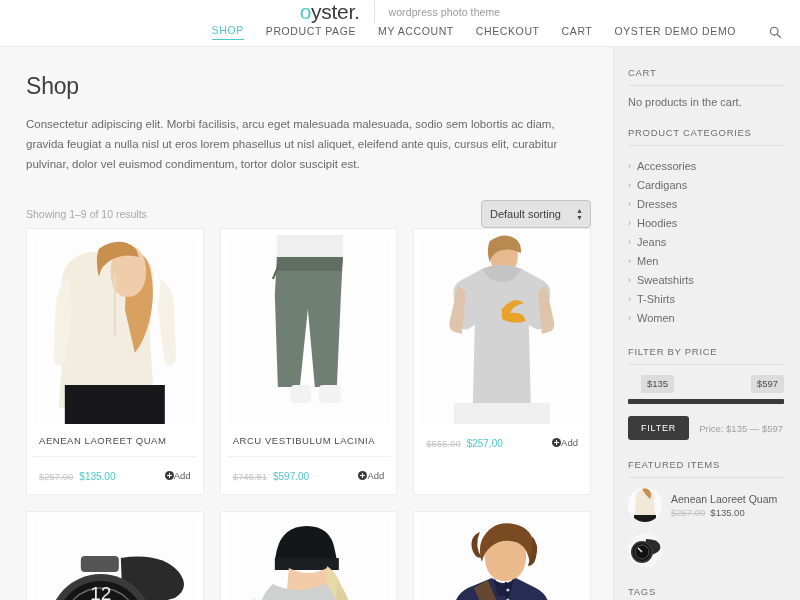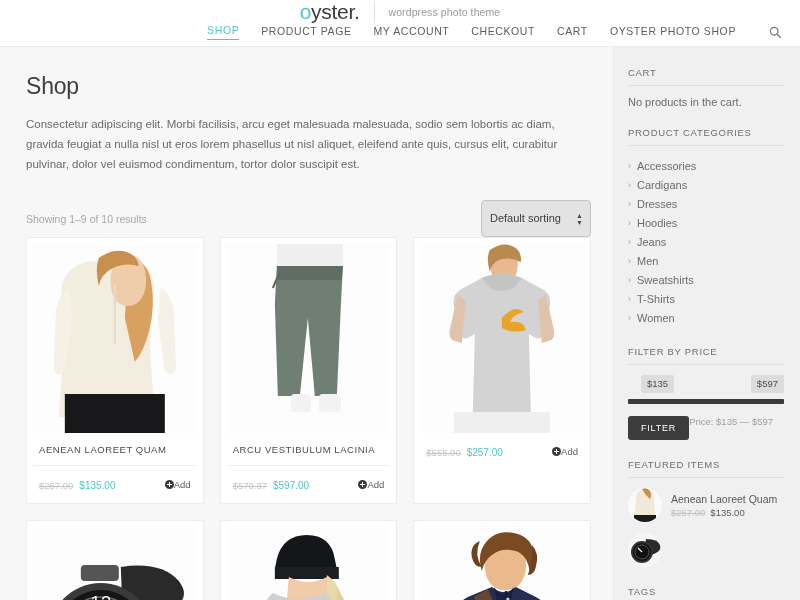--- a/index.html
+++ b/index.html
@@ -104,21 +104,21 @@
     appearance: none;
     -webkit-appearance: none;
     background: #e3e3e3;
     border: 1px solid #c4c4c4;
     border-radius: 4px;
     font-family: "Liberation Sans", sans-serif;
     font-size: 11px;
     color: #3d3d3d;
     padding: 4px 26px 5px 8px;
     width: 110px;
-    height: 37px;
+    height: 28px;
     cursor: pointer;
   }
   .select-wrap { position: relative; display: inline-block; }
   .select-arrows {
     position: absolute;
     right: 8px; top: 50%;
     transform: translateY(-50%);
     font-size: 7px;
     line-height: 7px;
     color: #4a4a4a;
@@ -221,21 +221,21 @@
     top: 0;
   }
   .price-bubble.left { left: 13px; }
   .price-bubble.right { right: 0; }
   .slider-track {
     height: 5px;
     background: #3a3a3a;
     border-radius: 1px;
     margin-bottom: 12px;
   }
-  .filter-row { display: flex; align-items: flex-start; }
+  .filter-row { display: flex; align-items: center; gap: 10px; }
   .filter-btn {
     background: #3c3c3c;
     color: #fff;
     font-size: 9px;
     letter-spacing: 0.8px;
     border: none;
     border-radius: 3px;
     padding: 7px 13px;
     cursor: pointer;
     font-family: "Liberation Sans", sans-serif;
@@ -266,21 +266,21 @@
     <div class="logo-sep"></div>
     <div class="tagline">wordpress photo theme</div>
   </div>
 
   <nav class="nav">
     <a href="#" class="active">SHOP</a>
     <a href="#">PRODUCT PAGE</a>
     <a href="#">MY ACCOUNT</a>
     <a href="#">CHECKOUT</a>
     <a href="#">CART</a>
-    <a href="#">OYSTER PHOTO SHOP</a>
+    <a href="#">OYSTER DEMO DEMO</a>
     <div class="search-btn">
       <svg viewBox="0 0 14 14" width="13" height="13">
           <circle cx="5.6" cy="5.6" r="4.1" fill="none" stroke="#777" stroke-width="1.4"></circle>
           <line x1="8.8" y1="8.8" x2="12.6" y2="12.6" stroke="#777" stroke-width="1.4"></line>
         </svg>
     </div>
   </nav>
 </div>
 
 <div class="page">
@@ -335,21 +335,21 @@
             <path d="M58 22 h66 l-2 40 -4 90 h-22 l-7 -78 -8 78 h-22 l-3 -92z" fill="#707f73"></path>
             <path d="M58 22 h66 l-1 14 h-64z" fill="#5f6d62"></path>
             <rect x="72" y="150" width="20" height="18" rx="4" fill="#f2f2f2"></rect>
             <rect x="100" y="150" width="22" height="18" rx="4" fill="#f2f2f2"></rect>
             <path d="M60 30 l-6 14" stroke="#5a675c" stroke-width="2" fill="none"></path>
           </svg>
         </div>
         <div class="card-title">ARCU VESTIBULUM LACINIA</div>
         <div class="card-foot">
           <div>
-            <span class="price-old">$579.37</span><span class="price-new">$597.00</span>
+            <span class="price-old">$746.81</span><span class="price-new">$597.00</span>
           </div>
           <div class="add-btn">
             <span class="add-icon"></span>
             <span>Add</span>
           </div>
         </div>
       </div>
 
       <div class="card">
         <div class="card-img">

